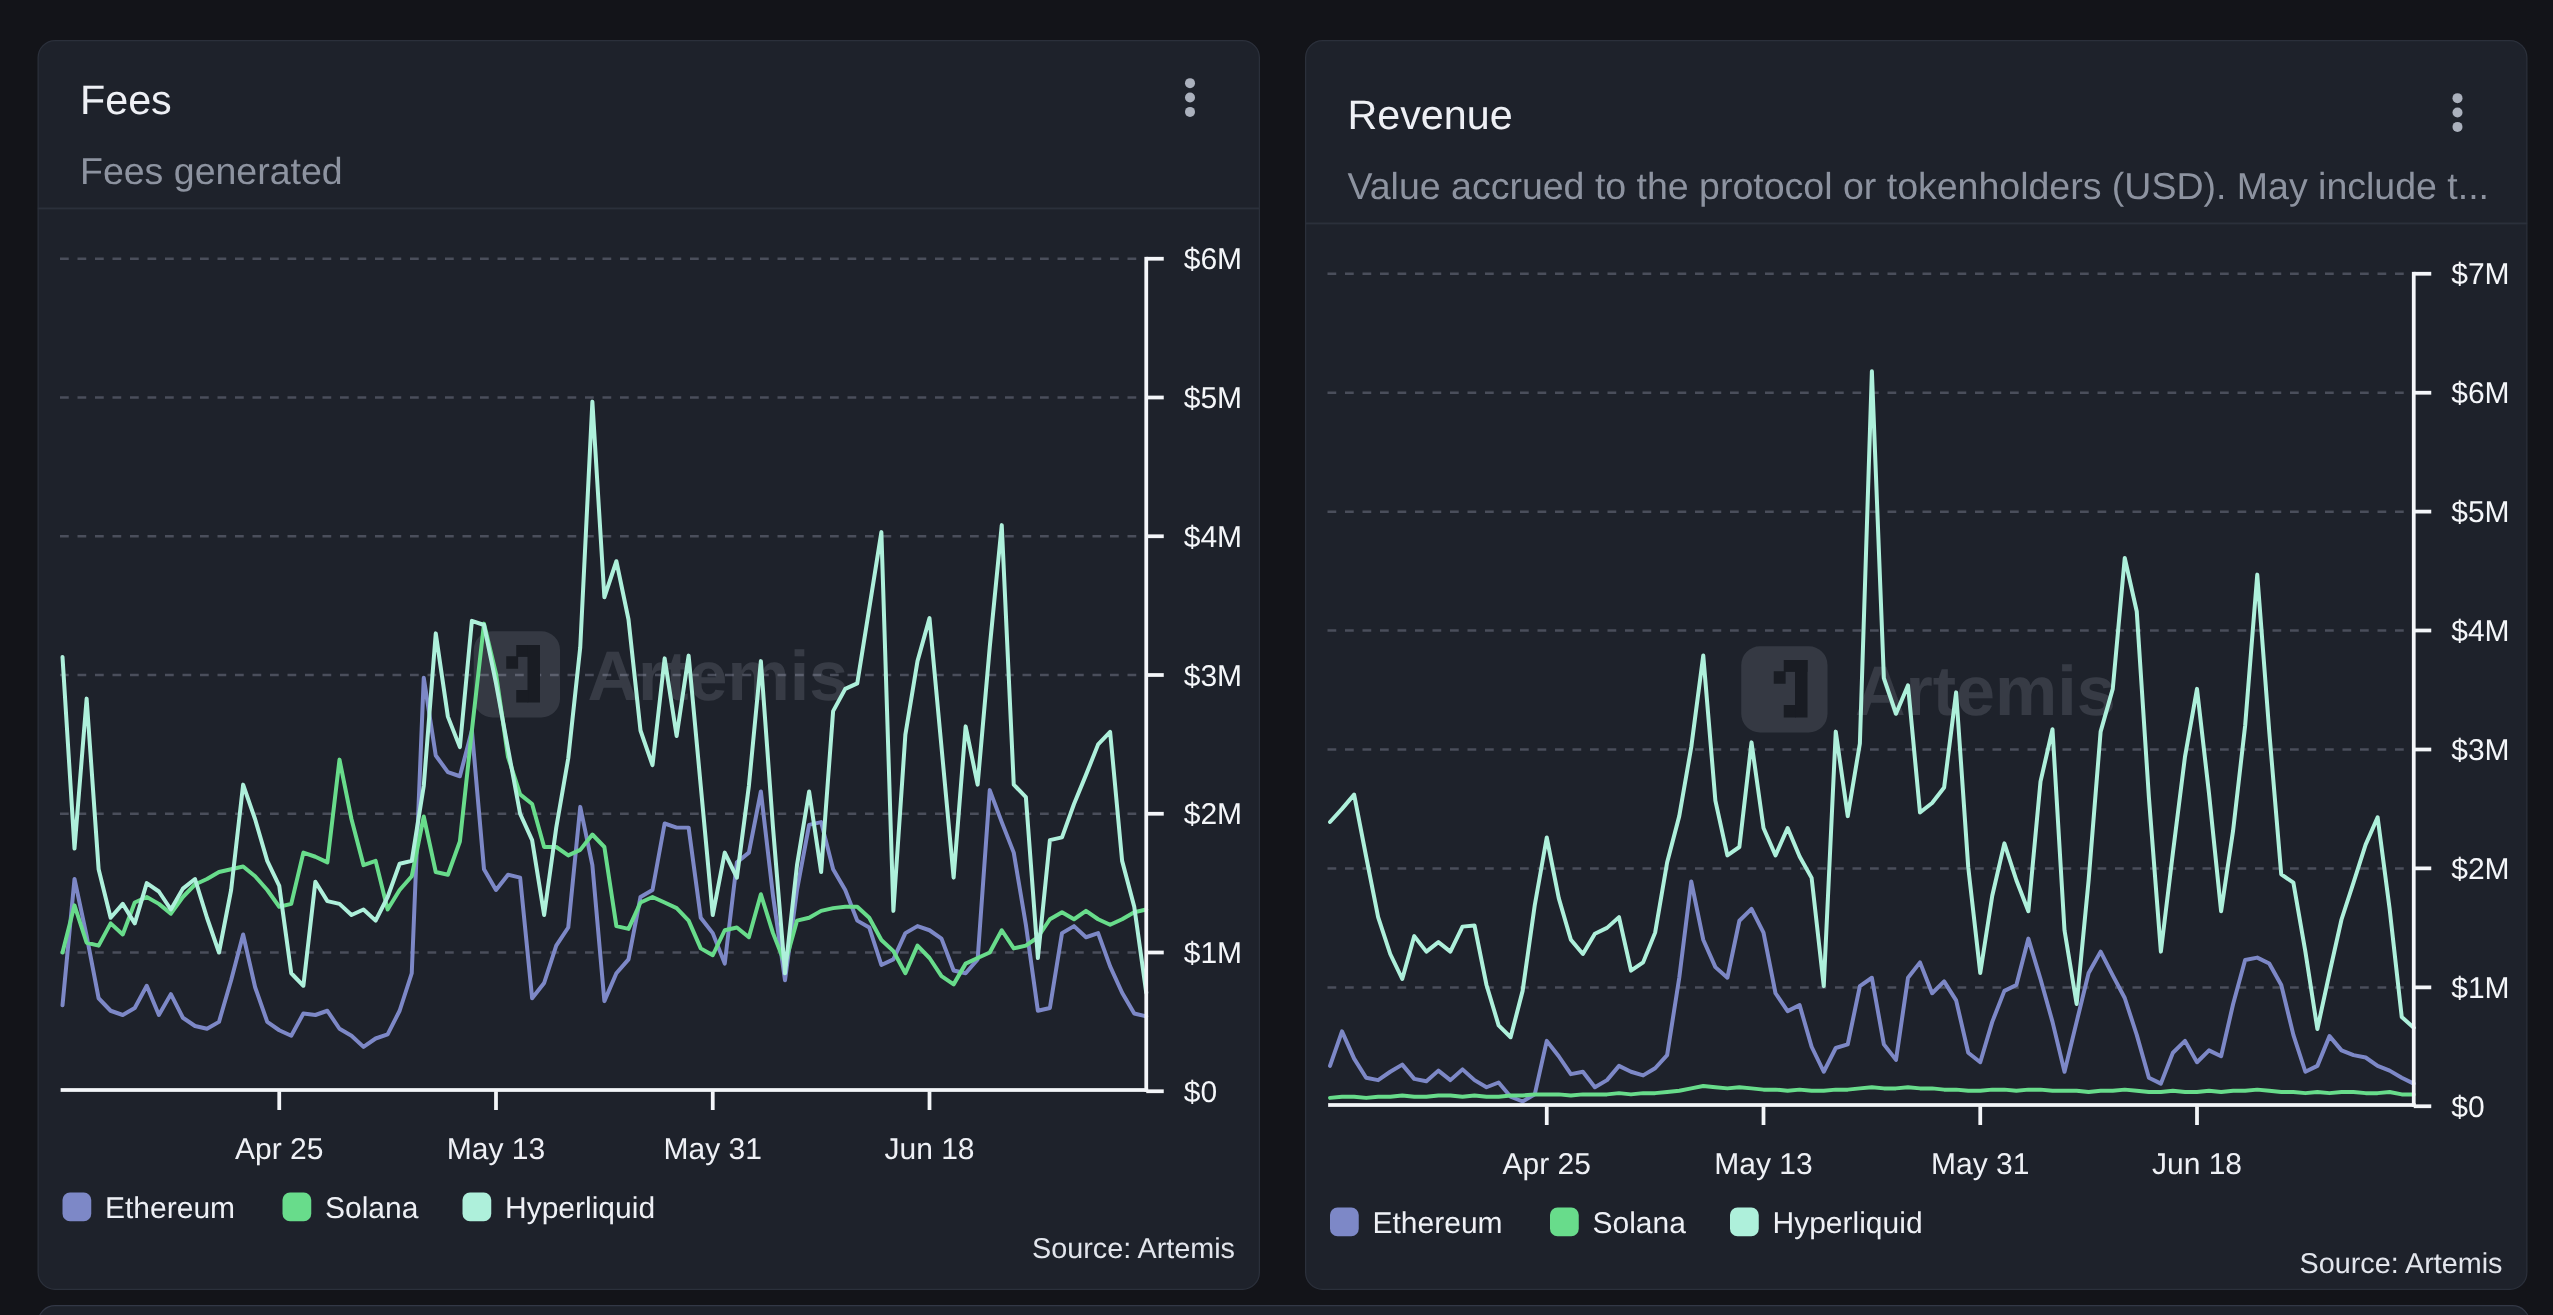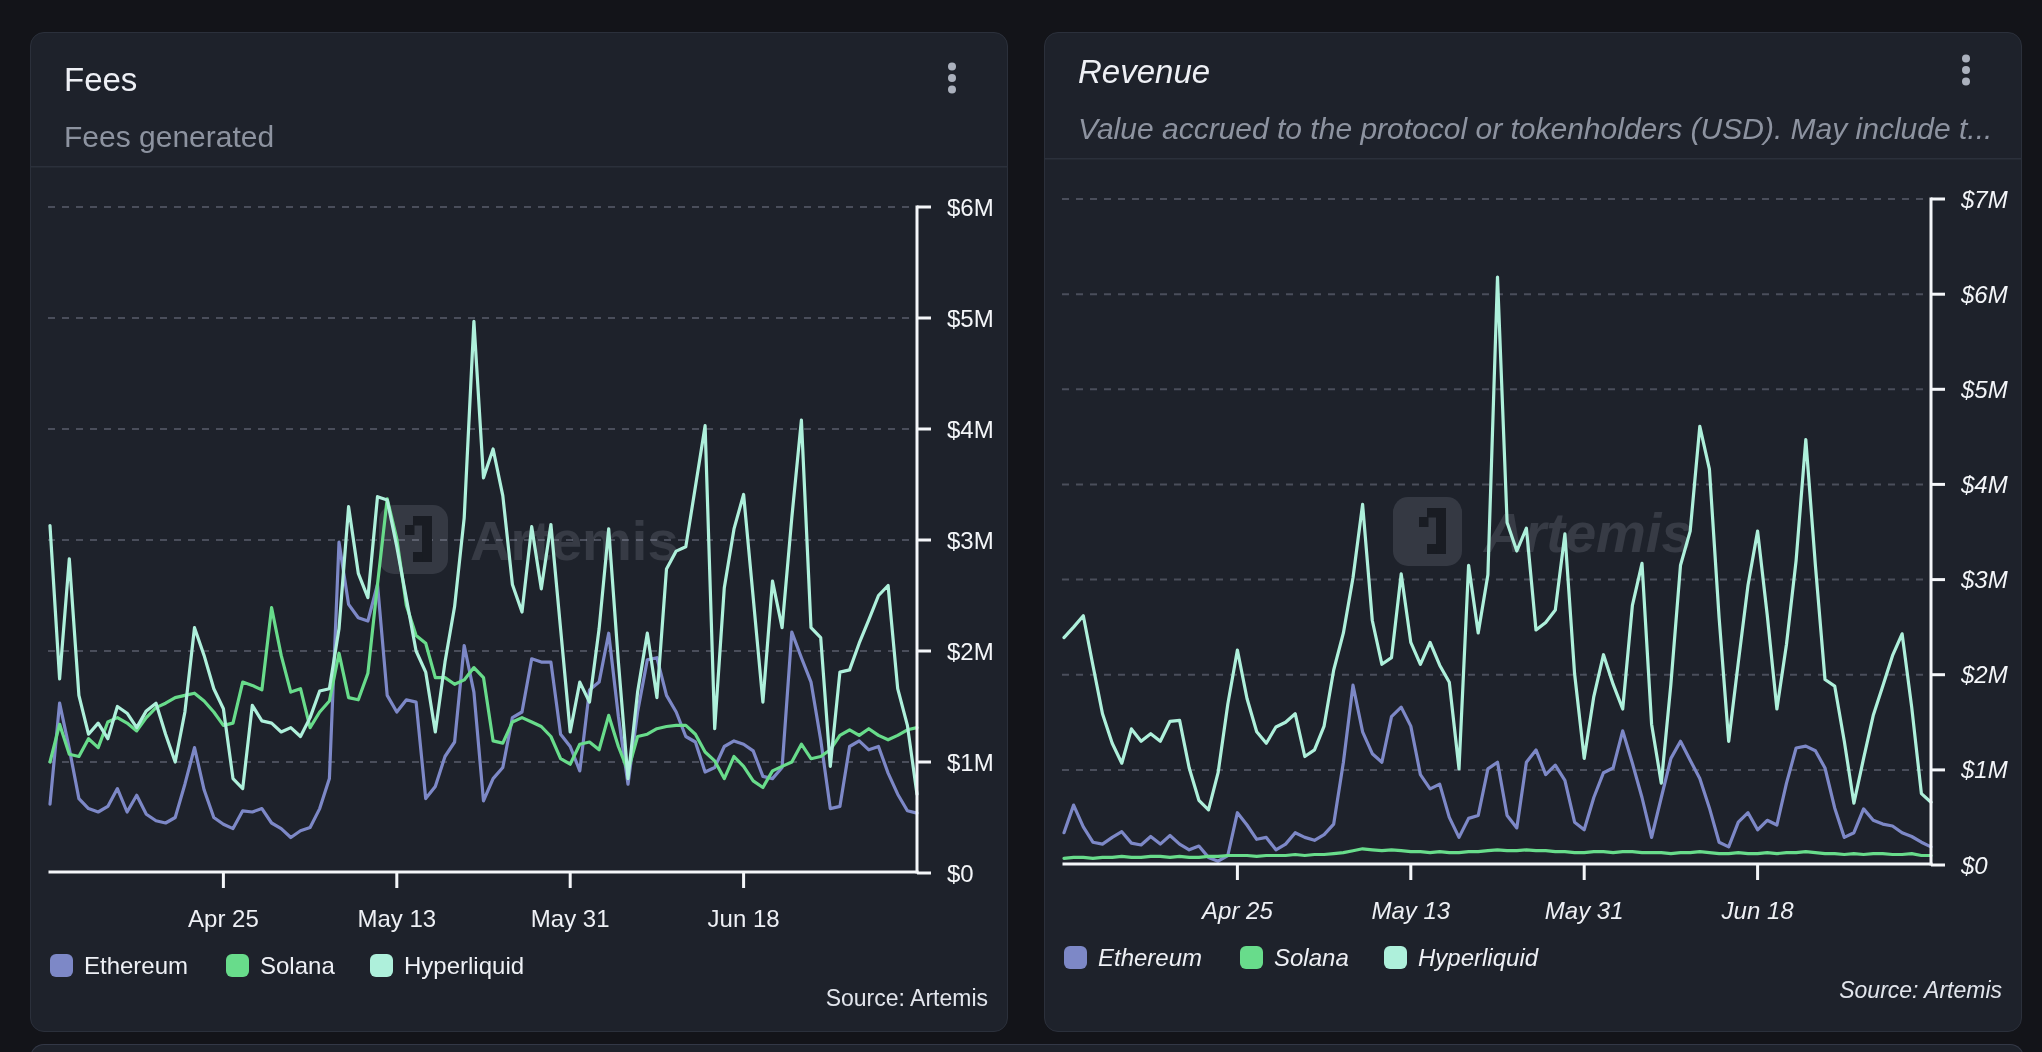--- a/index.html
+++ b/index.html
@@ -59,21 +59,21 @@
 <text x="743.6" y="931" text-anchor="middle" font-family="Liberation Sans, sans-serif" font-size="24" fill="#eef0f5">Jun 18</text>
 <rect x="50" y="958" width="23" height="23" rx="6" fill="#7d88c7"></rect>
 <text x="84" y="978" font-family="Liberation Sans, sans-serif" font-size="24" fill="#eef0f5">Ethereum</text>
 <rect x="226" y="958" width="23" height="23" rx="6" fill="#68dc8b"></rect>
 <text x="260" y="978" font-family="Liberation Sans, sans-serif" font-size="24" fill="#eef0f5">Solana</text>
 <rect x="370" y="958" width="23" height="23" rx="6" fill="#aef0db"></rect>
 <text x="404" y="978" font-family="Liberation Sans, sans-serif" font-size="24" fill="#eef0f5">Hyperliquid</text>
 <text x="988" y="1010" text-anchor="end" font-family="Liberation Sans, sans-serif" font-size="23" fill="#e2e5ec">Source: Artemis</text>
 </svg>
 </div>
-<div style="position:absolute;left:1044px;top:20px;width:790px;height:1000px;font-style:italic;">
+<div style="position:absolute;left:1044px;top:40px;width:790px;height:1000px;">
 <svg width="978" height="1000" viewBox="1044 32 978 1000" style="position:absolute;left:0;top:0">
 <text x="1078" y="95" font-family="Liberation Sans, sans-serif" font-size="33" font-weight="500" fill="#eef0f5">Revenue</text>
 <text x="1078" y="151" font-family="Liberation Sans, sans-serif" font-size="30" fill="#8d93a0">Value accrued to the protocol or tokenholders (USD). May include t...</text>
 <circle cx="1966" cy="70.5" r="4" fill="#abb1bd"></circle>
 <circle cx="1966" cy="82" r="4" fill="#abb1bd"></circle>
 <circle cx="1966" cy="93.5" r="4" fill="#abb1bd"></circle>
 <rect x="1044" y="170" width="978" height="1.5" fill="#2b303b"></rect>
 <line x1="1062" y1="781.9" x2="1929" y2="781.9" stroke="#4a4e5b" stroke-width="2" stroke-dasharray="7 7"></line>
 <line x1="1062" y1="686.7" x2="1929" y2="686.7" stroke="#4a4e5b" stroke-width="2" stroke-dasharray="7 7"></line>
 <line x1="1062" y1="591.6" x2="1929" y2="591.6" stroke="#4a4e5b" stroke-width="2" stroke-dasharray="7 7"></line>

